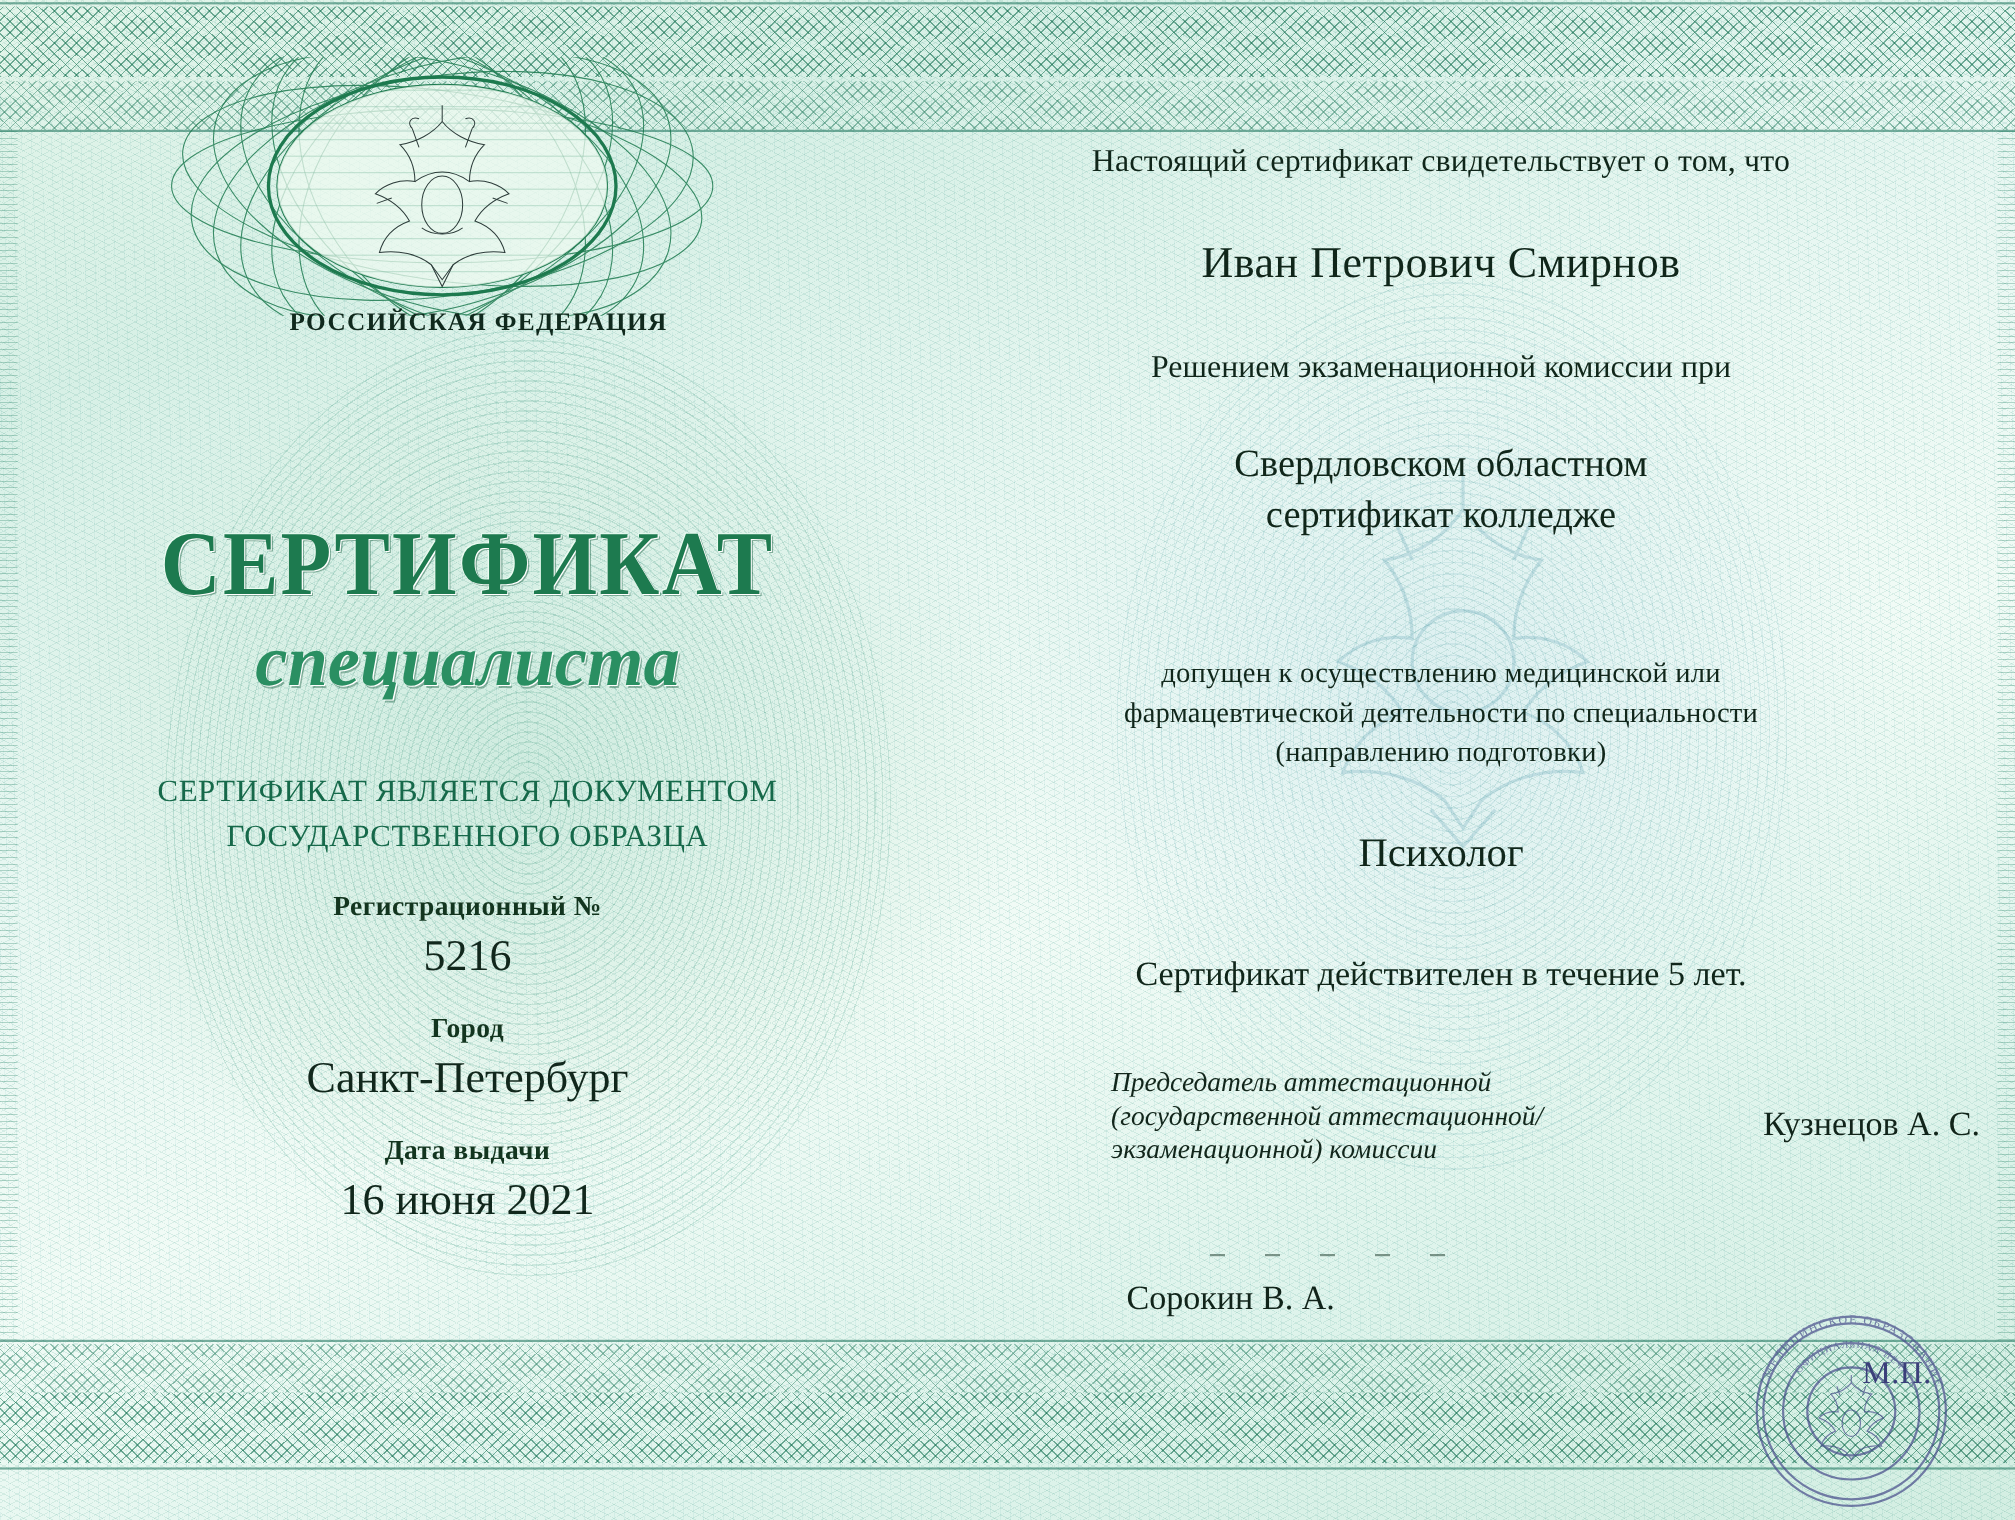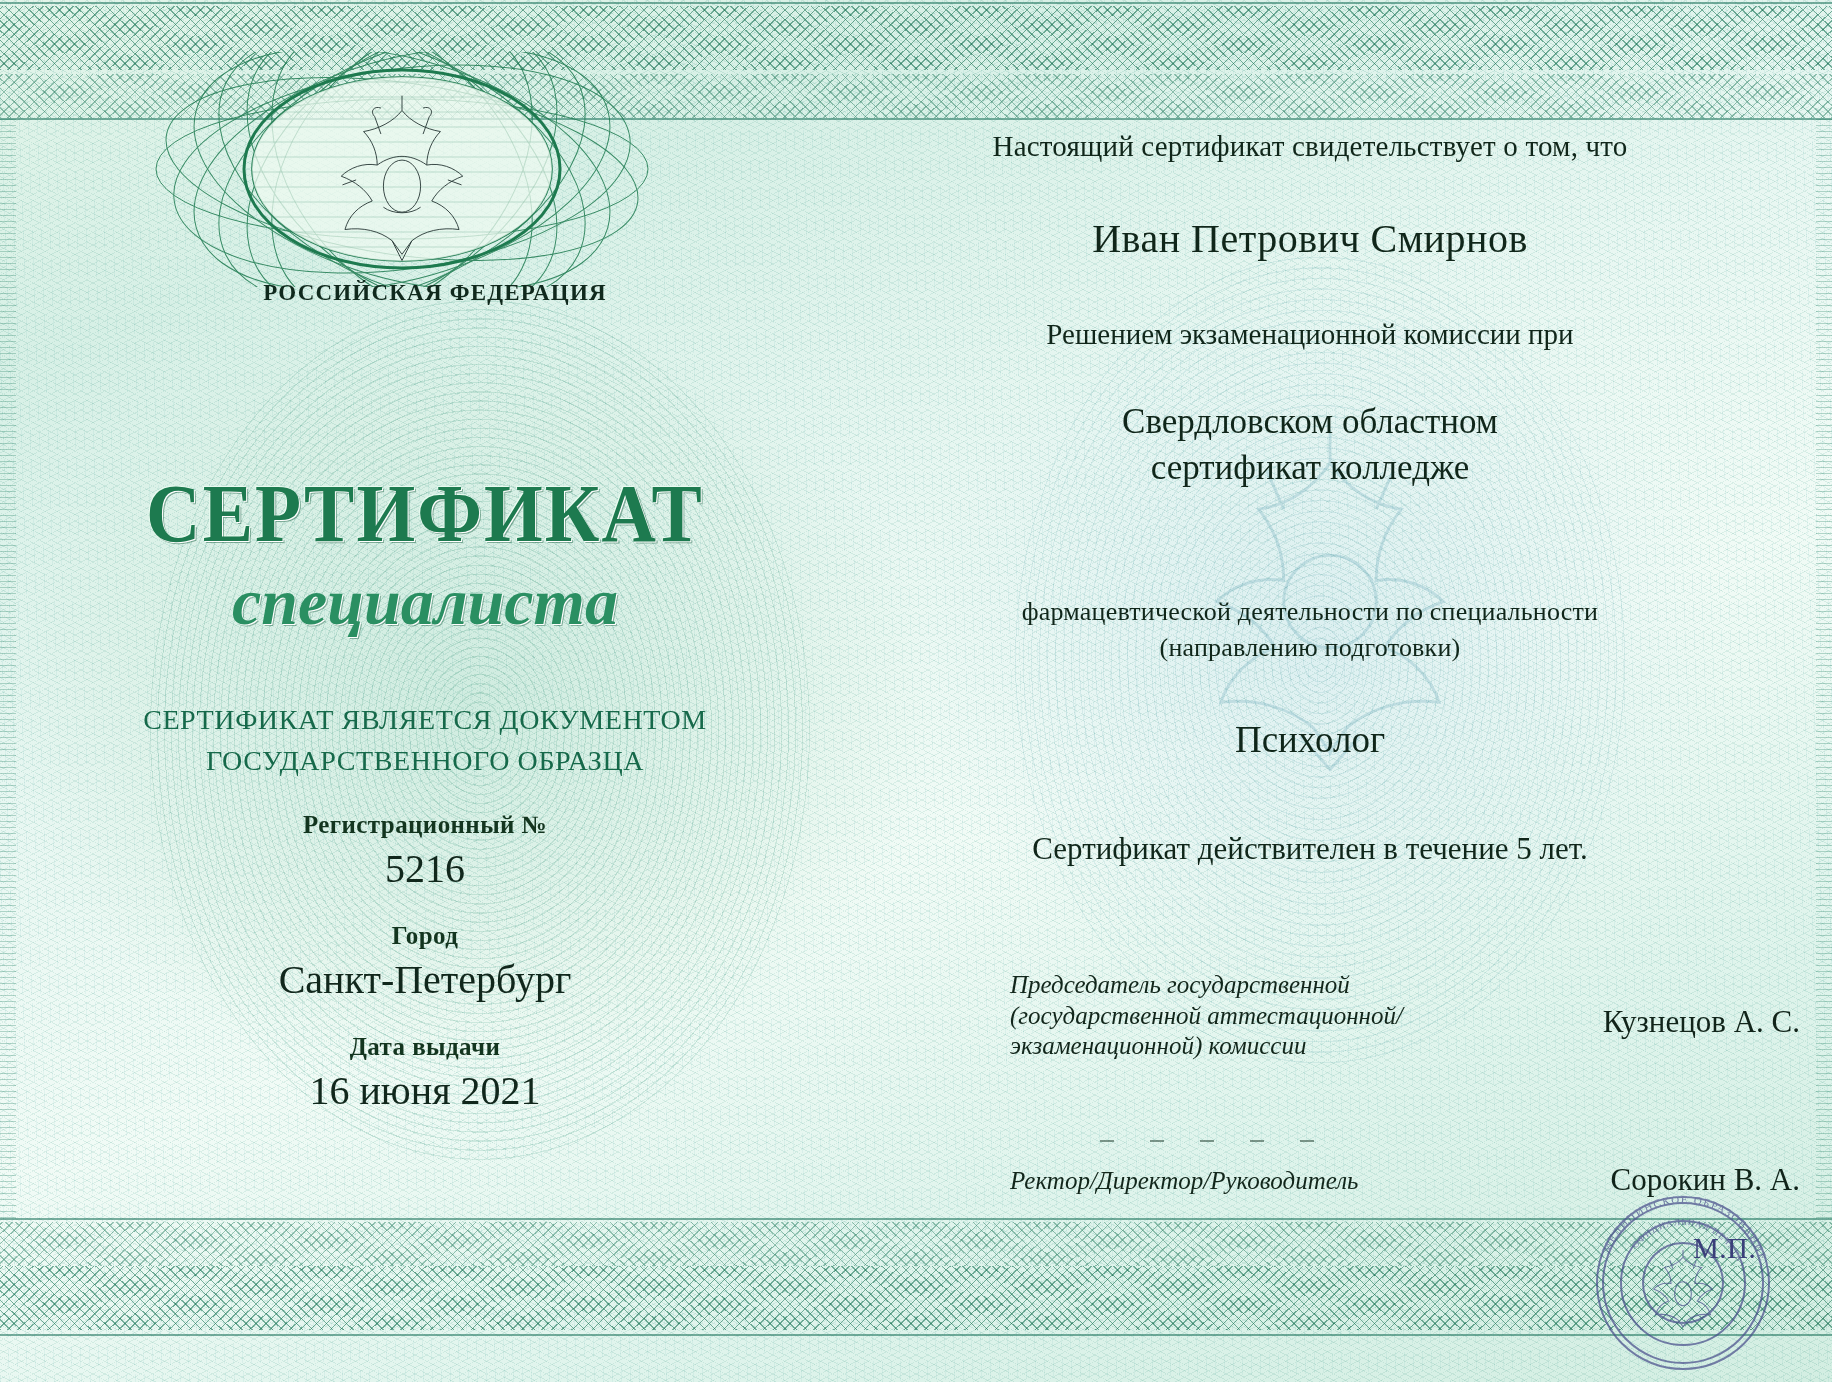--- a/index.html
+++ b/index.html
@@ -385,41 +385,39 @@
 
   <div class="right-col">
     <div class="r-line intro">Настоящий сертификат свидетельствует о том, что</div>
     <div class="r-line holder-name">Иван Петрович Смирнов</div>
     <div class="r-line commission">Решением экзаменационной комиссии при</div>
     <div class="r-line org">
       <div>Свердловском областном</div>
       <div>сертификат колледже</div>
     </div>
     <div class="r-line permission">
+      <div>допущен к осуществлению медицинской или</div>
       <div>фармацевтической деятельности по специальности</div>
       <div>(направлению подготовки)</div>
     </div>
     <div class="r-line speciality">Психолог</div>
     <div class="r-line validity">Сертификат действителен в течение 5 лет.</div>
   </div>
 
   <div class="sign-block">
     <div class="sign-row">
       <div class="sign-role">
-        <div>Председатель государственной</div>
+        <div>Председатель аттестационной</div>
         <div>(государственной  аттестационной/</div>
         <div>экзаменационной) комиссии</div>
       </div>
       <div class="sign-name">Кузнецов А. С.</div>
     </div>
 
     <div class="sign-row second">
-      <div class="sign-role">
-        <div>Ректор/Директор/Руководитель</div>
-      </div>
       <div class="sign-name">Сорокин В. А.</div>
     </div>
   </div>
   <div class="dotted-line"></div>
 
   <div class="stamp">
     <svg viewBox="0 0 210 210" aria-hidden="true">
       <defs>
         <path id="outerArc" d="M 105 105 m -80 0 a 80 80 0 1 1 160 0 a 80 80 0 1 1 -160 0"></path>
         <path id="innerArc" d="M 105 105 m -58 0 a 58 58 0 1 1 116 0 a 58 58 0 1 1 -116 0"></path>

